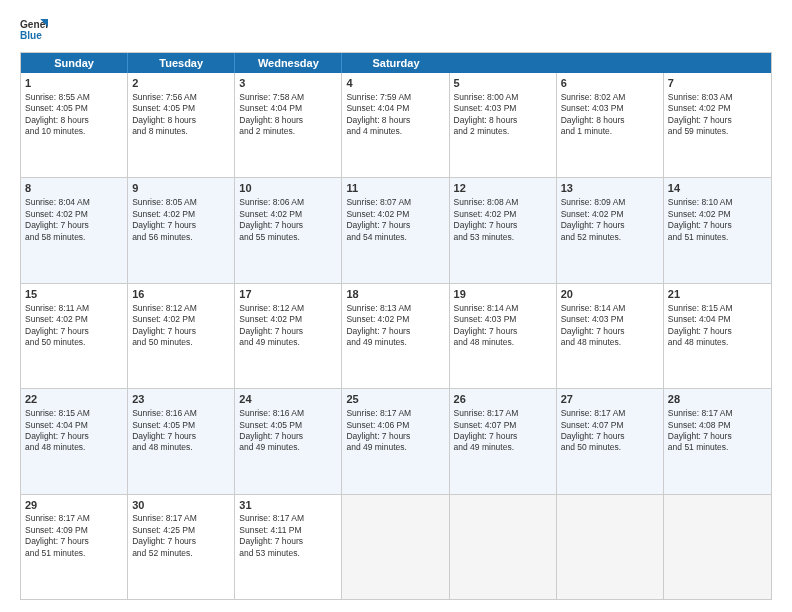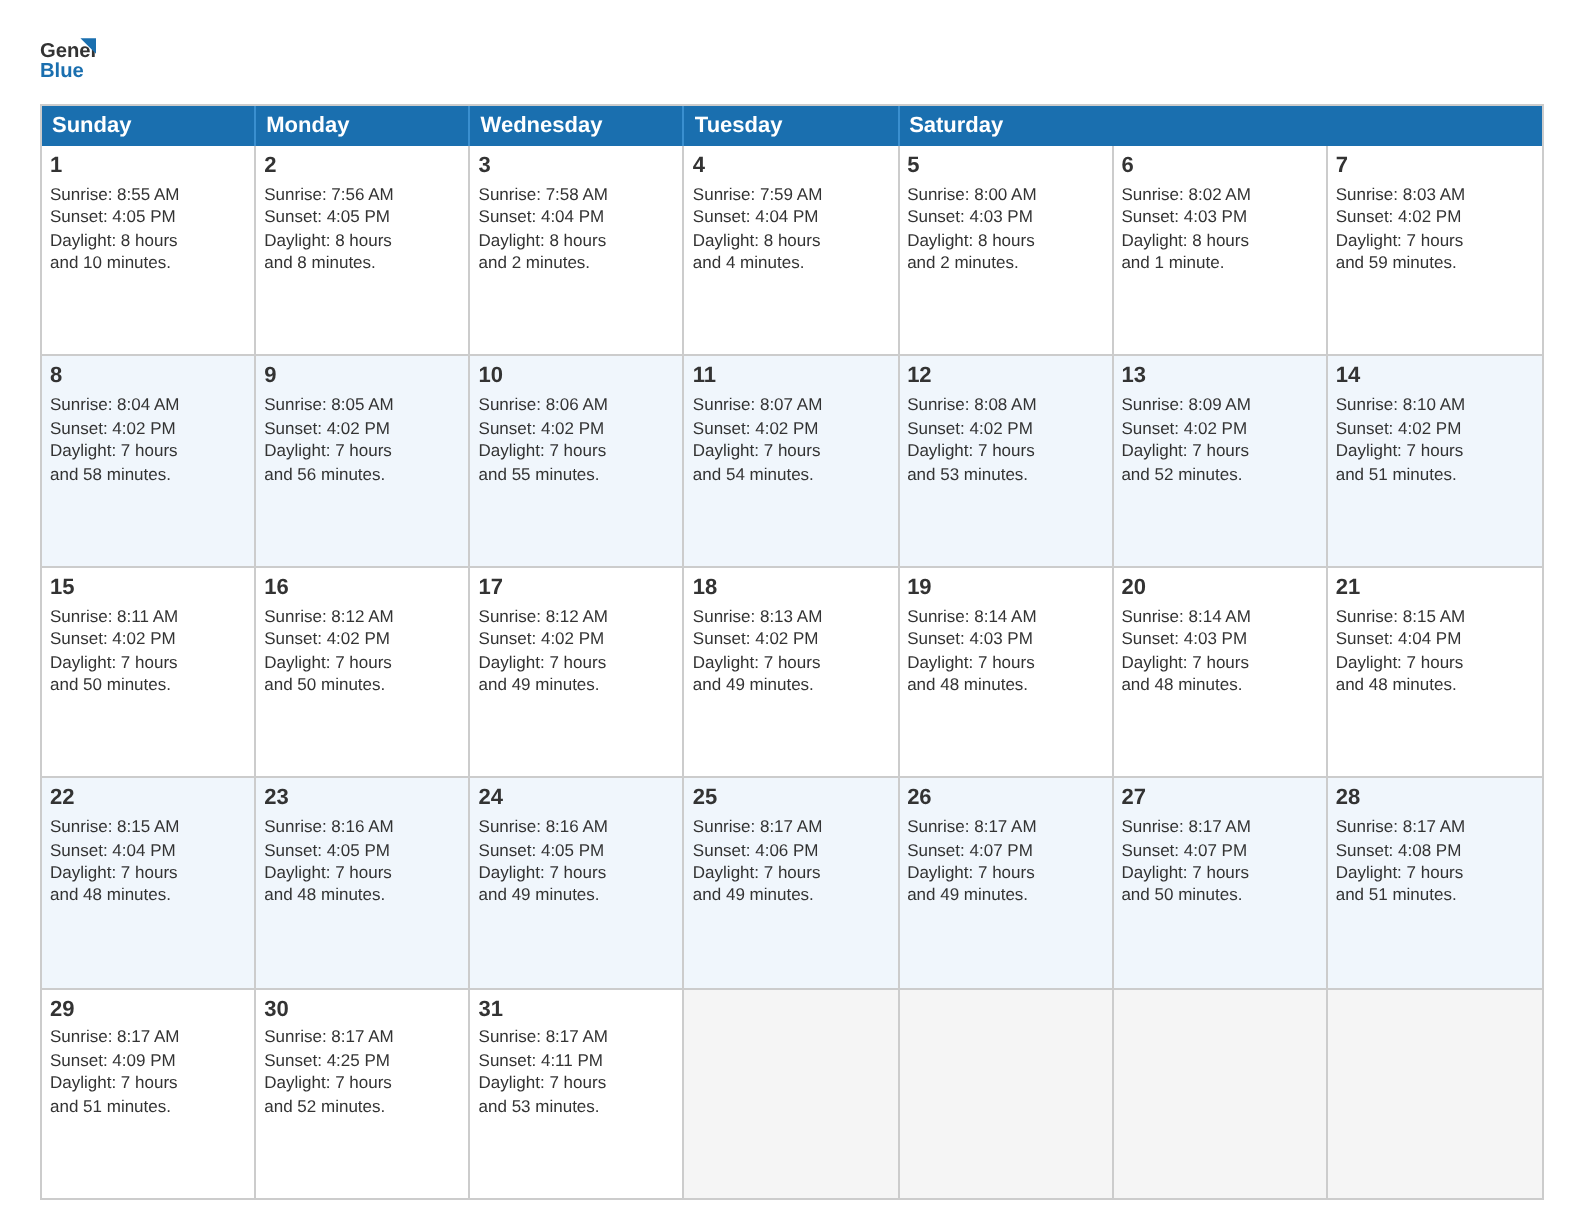--- a/index.html
+++ b/index.html
@@ -54,21 +54,21 @@
     .cal-header-row {
       display: grid;
       grid-template-columns: repeat(7, 1fr);
       background: #1a6faf;
     }
     .cal-header-cell {
       color: #fff;
       font-size: 11px;
       font-weight: bold;
       padding: 4px 5px;
-      text-align: left;
+      text-align: center;
       border-right: 1px solid #3a8fcf;
     }
     .cal-header-cell:last-child { border-right: none; }
     .cal-body {
       flex: 1;
       display: flex;
       flex-direction: column;
     }
     .cal-row {
       flex: 1;
@@ -112,23 +112,22 @@
     </div>
     <div class="title-block">
       <div class="main-title"></div>
       <div class="subtitle"></div>
     </div>
   </div>
 
   <div class="calendar">
     <div class="cal-header-row" id="cal-header">
         <div class="cal-header-cell">Sunday</div>
-        <div class="cal-header-cell">Monday</div>
+        <div class="cal-header-cell">Tuesday</div>
         <div class="cal-header-cell">Wednesday</div>
-        <div class="cal-header-cell">Tuesday</div>
         <div class="cal-header-cell">Saturday</div>
       </div>
     <div class="cal-body" id="cal-body">
         <div class="cal-row">
           <div class="cal-cell"><span class="day-num">1</span><span>Sunrise: 8:55 AM</span><br><span>Sunset: 4:05 PM</span><br><span>Daylight: 8 hours</span><br><span>and 10 minutes.</span><br></div>
           <div class="cal-cell"><span class="day-num">2</span><span>Sunrise: 7:56 AM</span><br><span>Sunset: 4:05 PM</span><br><span>Daylight: 8 hours</span><br><span>and 8 minutes.</span><br></div>
           <div class="cal-cell"><span class="day-num">3</span><span>Sunrise: 7:58 AM</span><br><span>Sunset: 4:04 PM</span><br><span>Daylight: 8 hours</span><br><span>and 2 minutes.</span><br></div>
           <div class="cal-cell"><span class="day-num">4</span><span>Sunrise: 7:59 AM</span><br><span>Sunset: 4:04 PM</span><br><span>Daylight: 8 hours</span><br><span>and 4 minutes.</span><br></div>
           <div class="cal-cell"><span class="day-num">5</span><span>Sunrise: 8:00 AM</span><br><span>Sunset: 4:03 PM</span><br><span>Daylight: 8 hours</span><br><span>and 2 minutes.</span><br></div>
           <div class="cal-cell"><span class="day-num">6</span><span>Sunrise: 8:02 AM</span><br><span>Sunset: 4:03 PM</span><br><span>Daylight: 8 hours</span><br><span>and 1 minute.</span><br></div>

